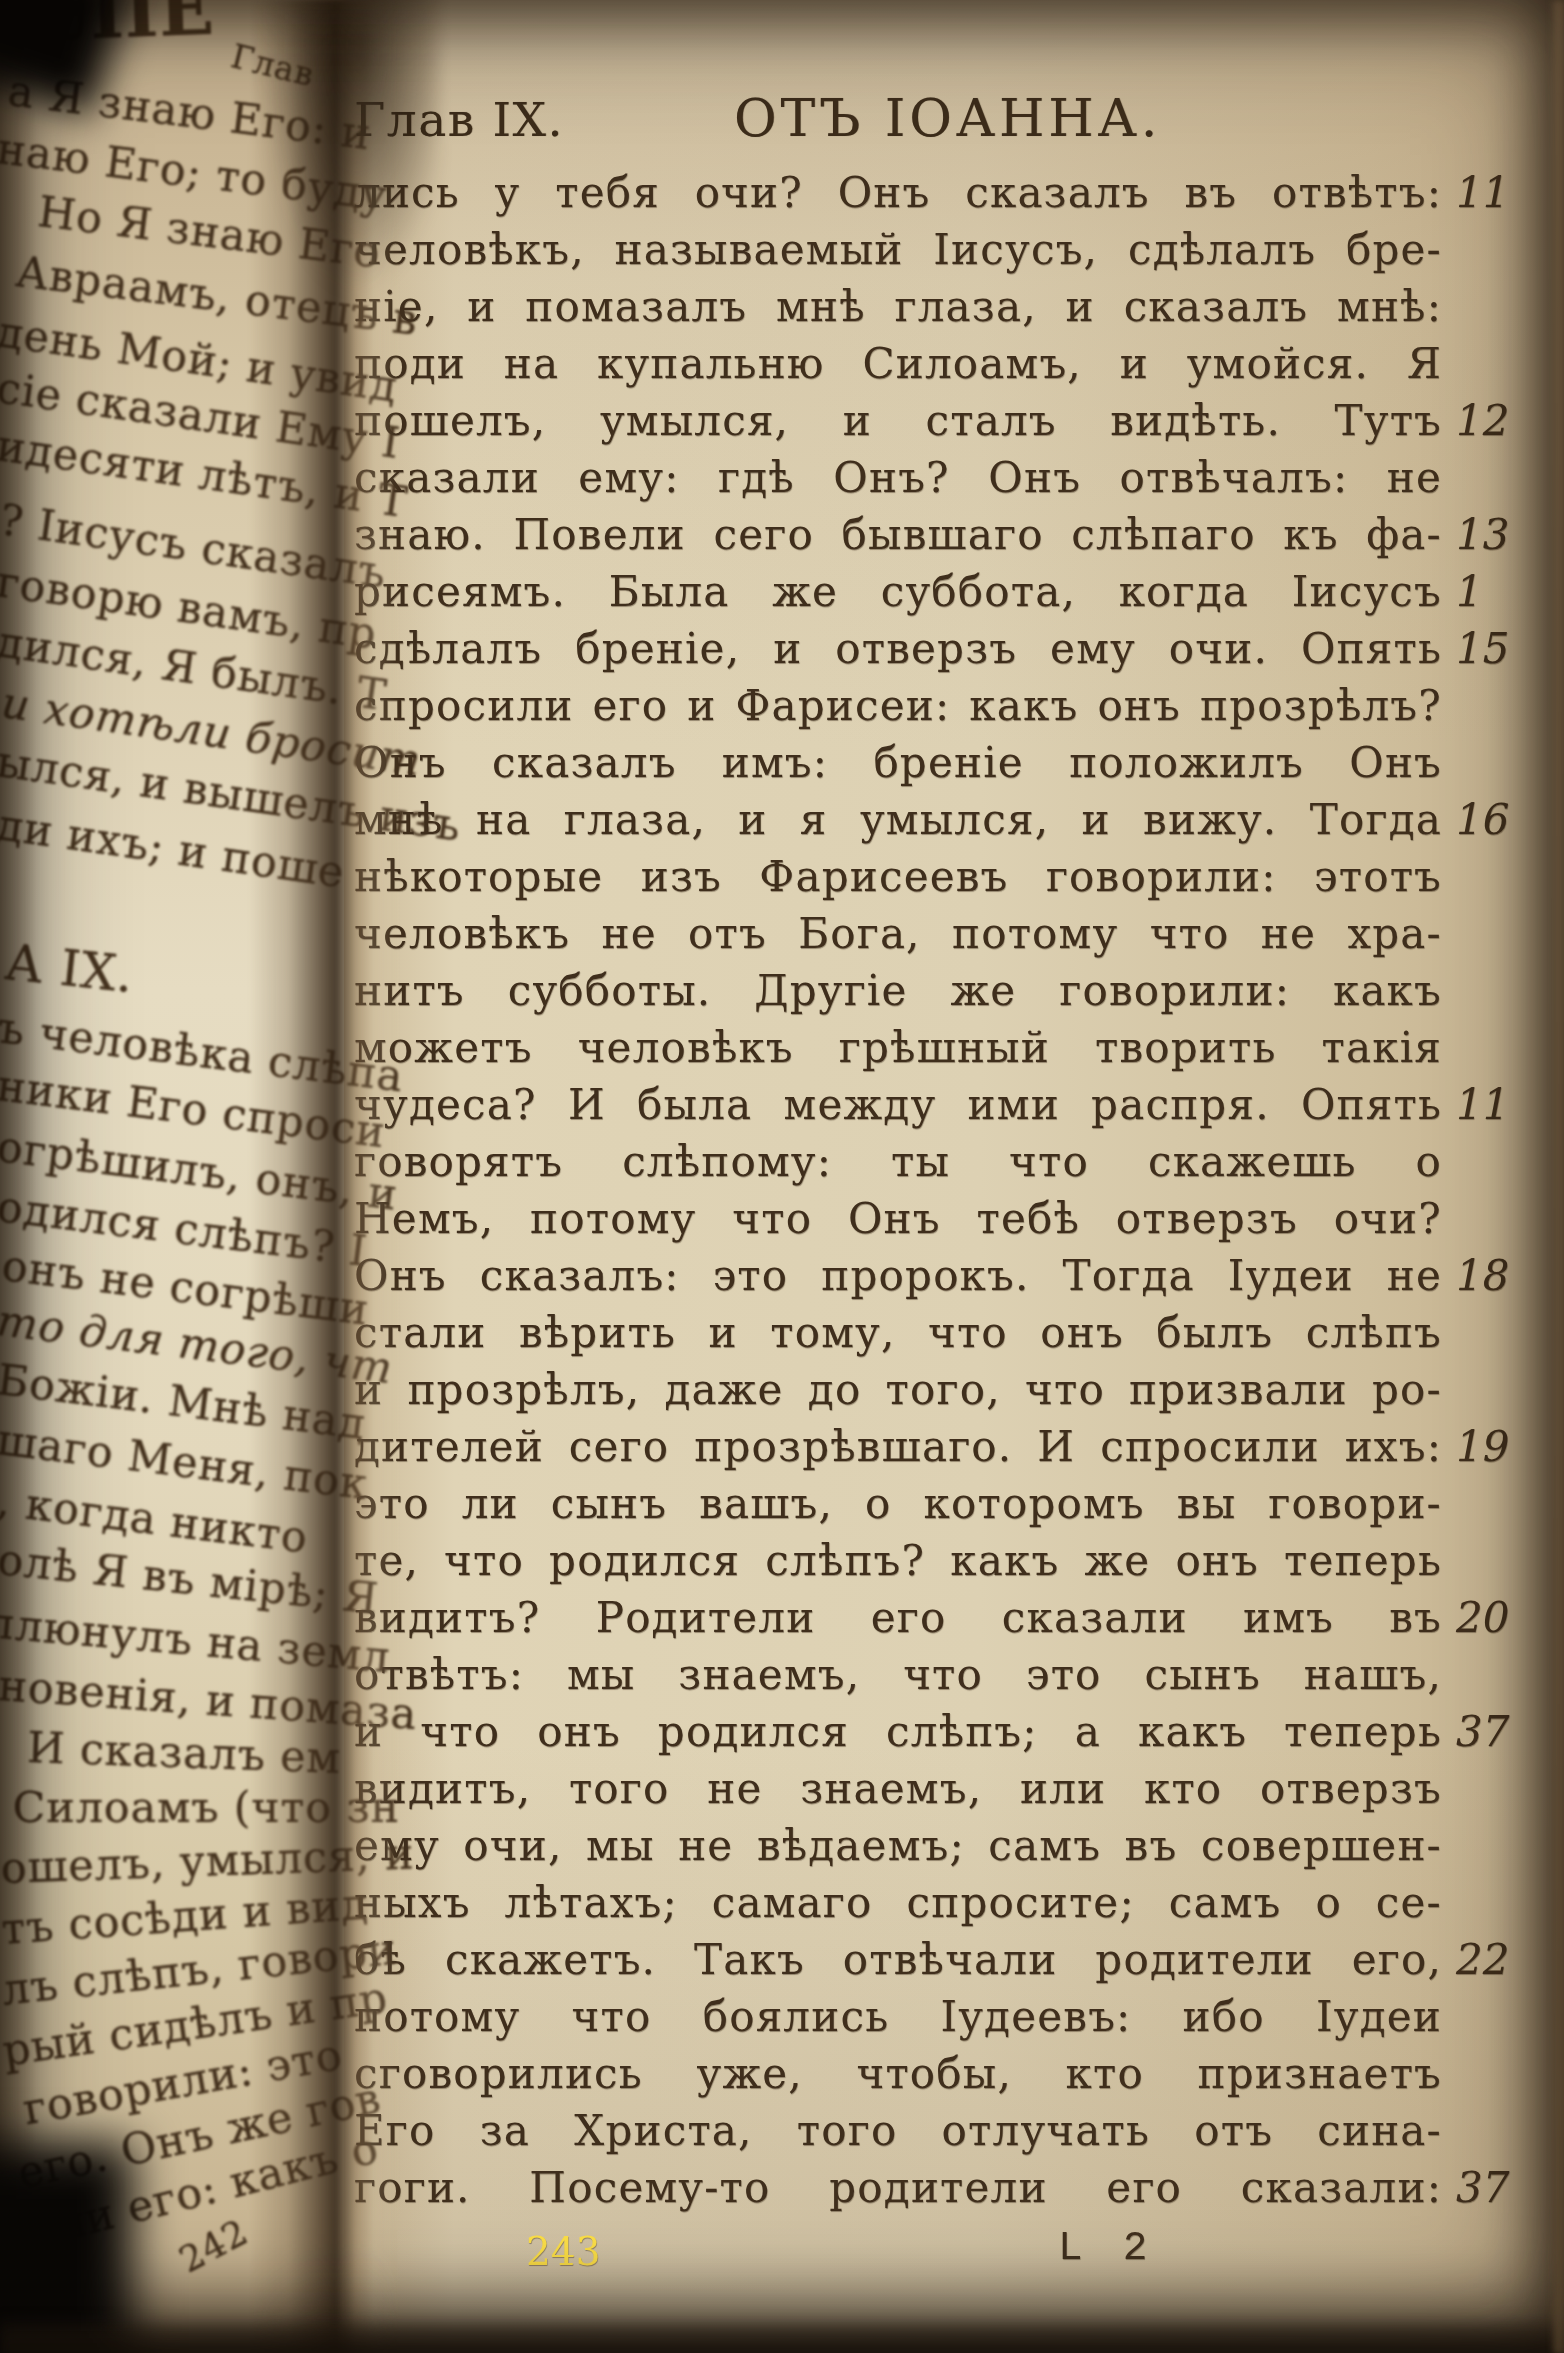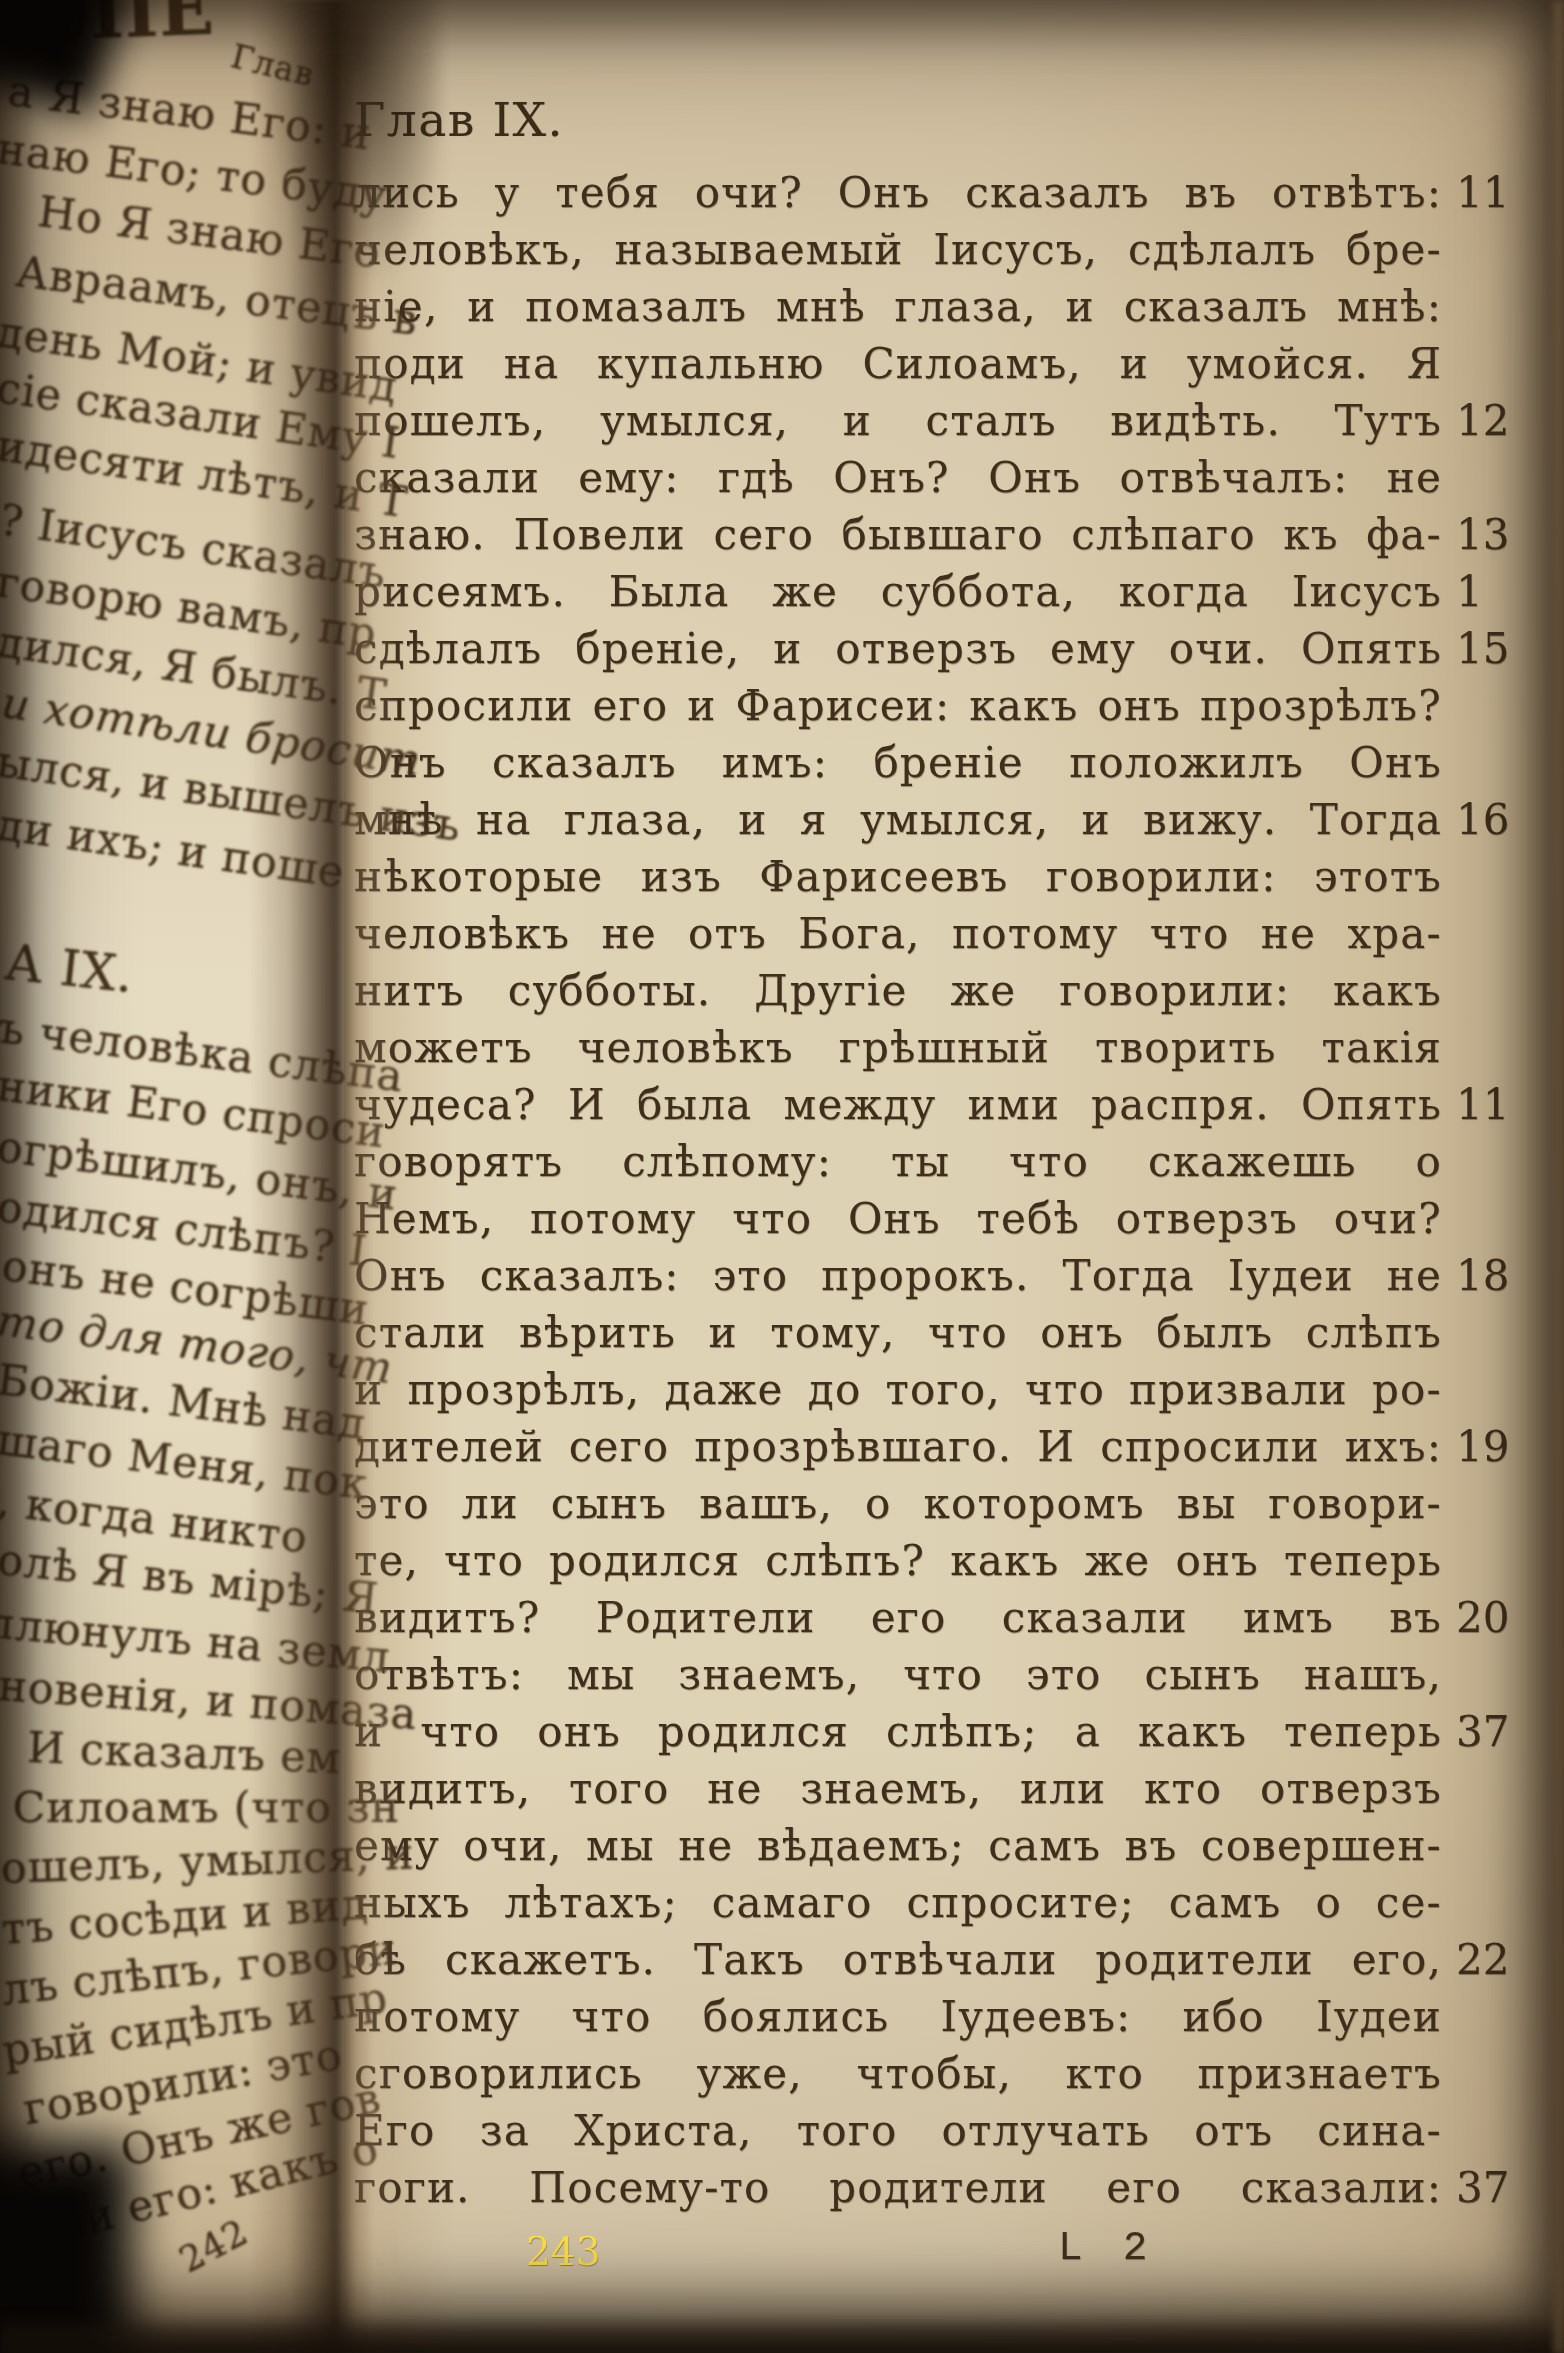--- a/index.html
+++ b/index.html
@@ -71,21 +71,21 @@
   }
   .line{
     position:relative; height:57px; line-height:57px;
     font-size:42px; letter-spacing:1.2px;
     text-align:justify; text-align-last:justify; text-justify:inter-word;
     white-space:normal; color:#3f2e1c;
     text-shadow:0.5px 0.5px 0.8px rgba(63,46,28,0.45);
   }
   .verse{
     position:absolute; left:1102px; top:0; width:86px;
-    text-align:left; letter-spacing:0;
+    text-align:left; letter-spacing:0;font-style:italic;
   }
   .footer-pagenum{
     position:absolute; left:526px; top:2229px; font-size:39px; color:#fde047;
     text-shadow:0.5px 0.5px 0.8px rgba(63,46,28,0.45);
   }
   .footer-signature{
     position:absolute; left:1058px; top:2225px; font-size:41px; letter-spacing:7.8px; color:#41301e;
     text-shadow:0.5px 0.5px 0.8px rgba(63,46,28,0.45);
     font-family:Liberation Mono, monospace;
   }
@@ -164,20 +164,21 @@
       <div class="frag" style="left: 174px; top: 2247px; font-size: 36px; transform: rotate(-28deg);">242</div>
     </div>
 
   <div class="gutter"></div>
   <div class="gutter-top"></div>
 
   <div class="right-page"></div>
 
   <div class="page-content soft">
     <div class="header-chapter">Глав IX.</div>
+    <div class="header-title">ОТЪ ІОАННА.</div>
 
     <div class="text-block">
         <div class="line">лись у тебя очи? Онъ сказалъ въ отвѣтъ:<span class="verse">11</span></div>
         <div class="line">человѣкъ, называемый Іисусъ, сдѣлалъ бре-</div>
         <div class="line">ніе, и помазалъ мнѣ глаза, и сказалъ мнѣ:</div>
         <div class="line">поди на купальню Силоамъ, и умойся. Я</div>
         <div class="line">пошелъ, умылся, и сталъ видѣть. Тутъ<span class="verse">12</span></div>
         <div class="line">сказали ему: гдѣ Онъ? Онъ отвѣчалъ: не</div>
         <div class="line">знаю. Повели сего бывшаго слѣпаго къ фа-<span class="verse">13</span></div>
         <div class="line">рисеямъ. Была же суббота, когда Іисусъ<span class="verse">1</span></div>

